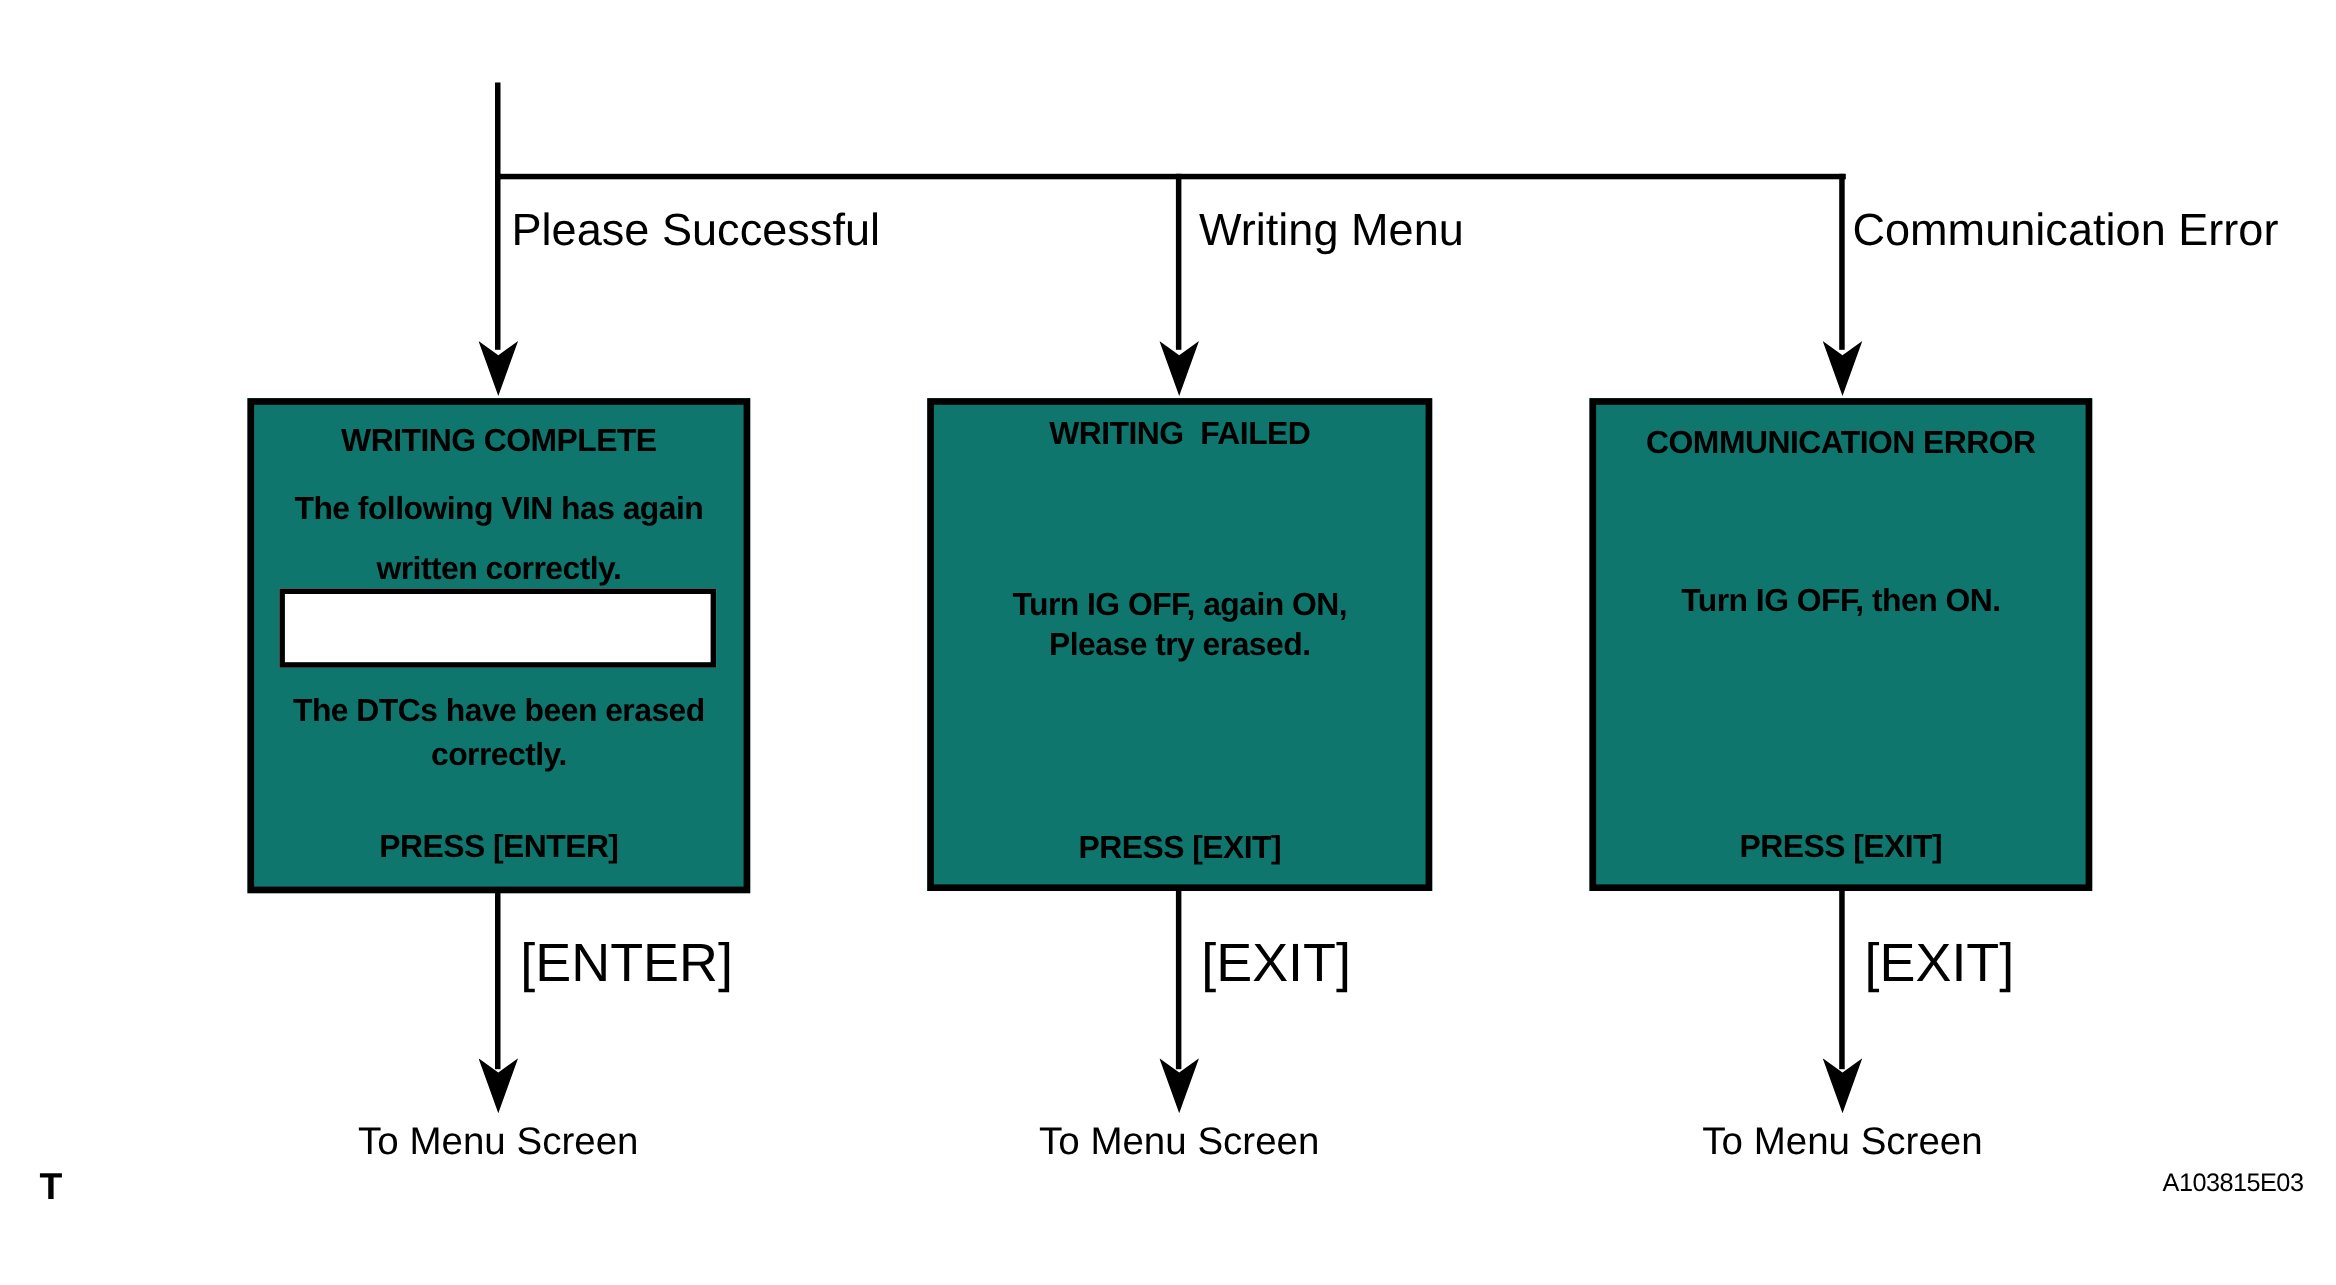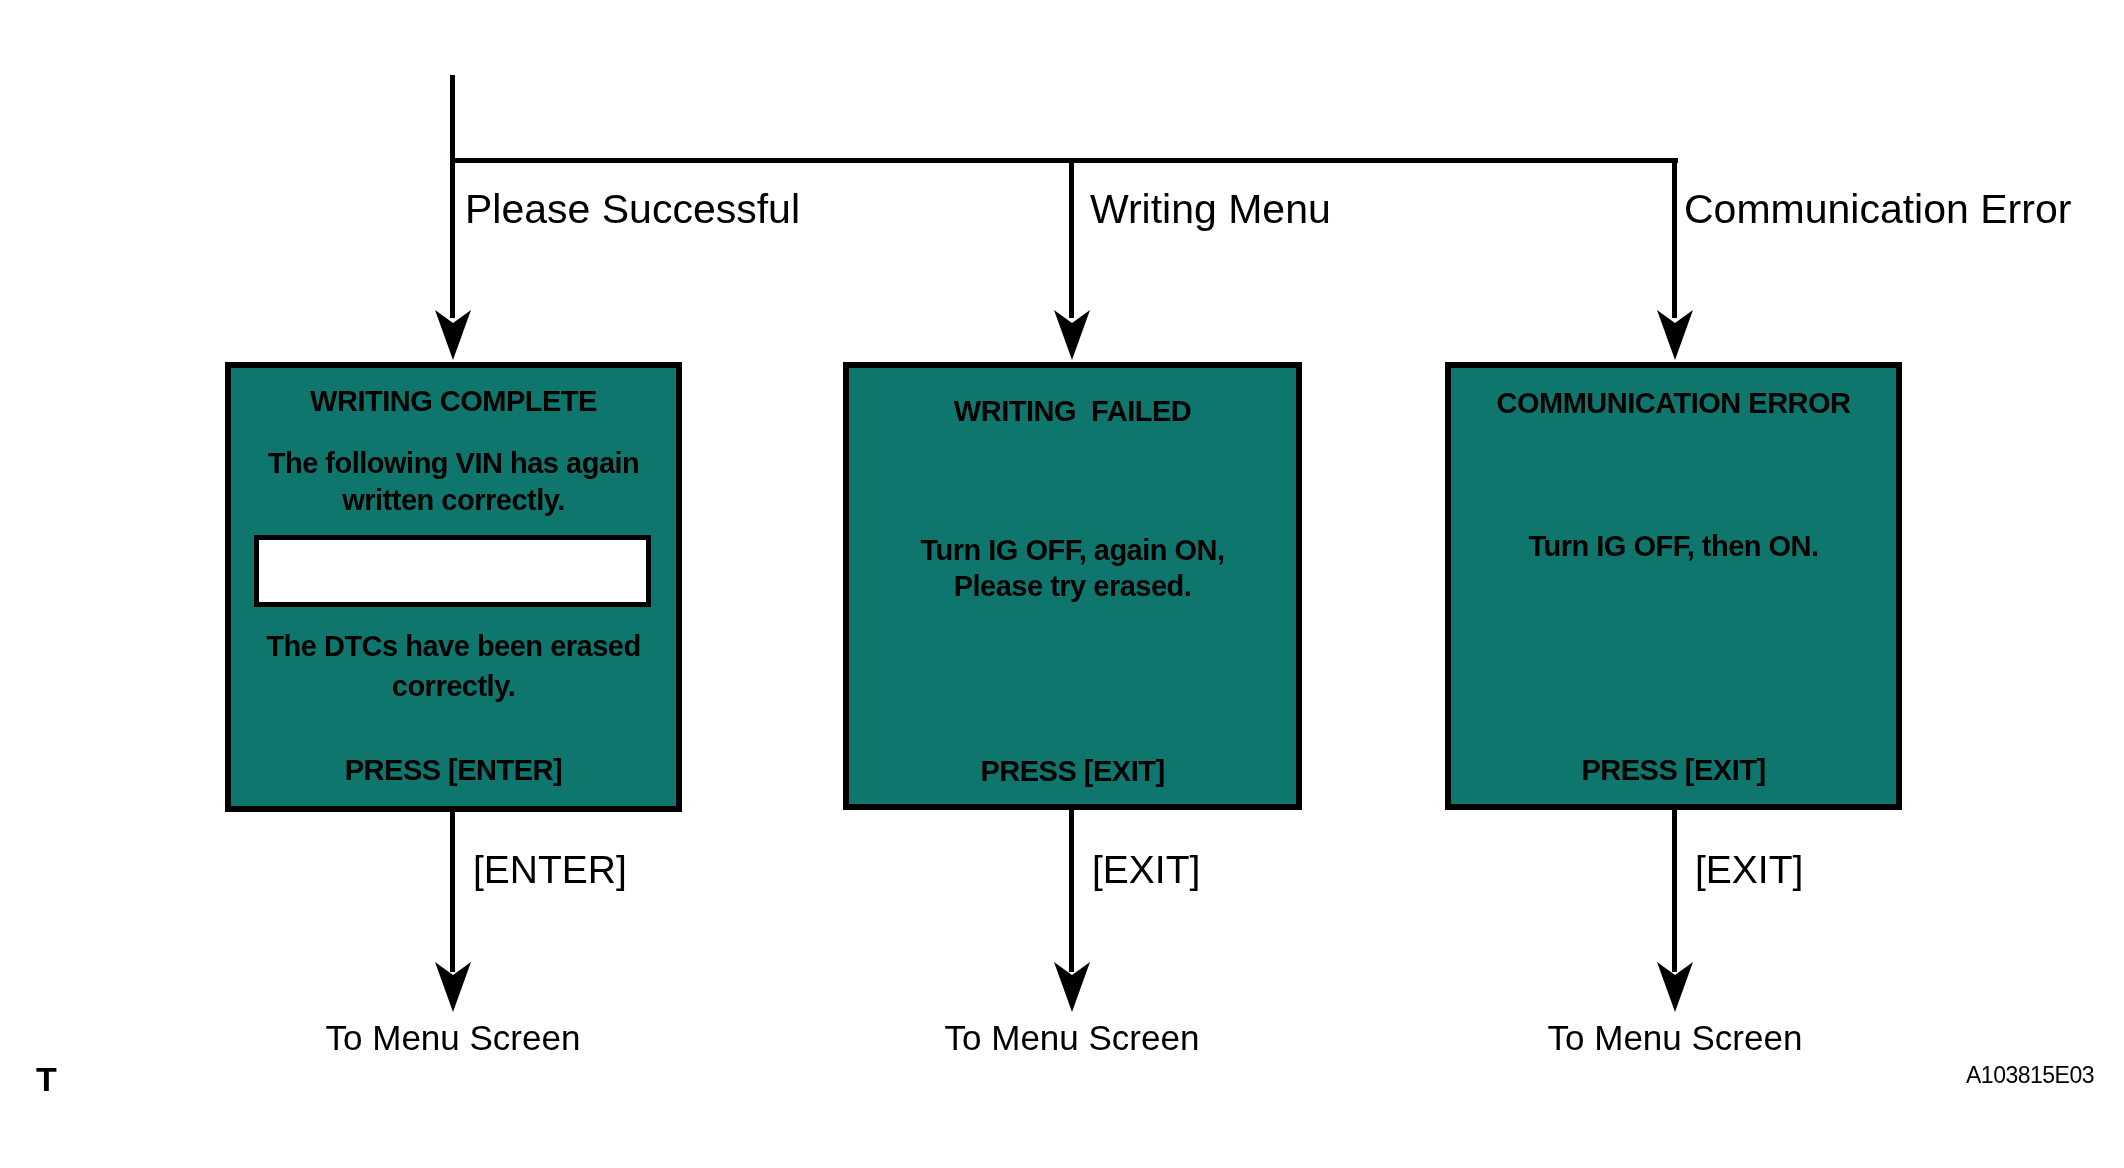--- a/index.html
+++ b/index.html
@@ -34,21 +34,21 @@
     background:#ffffff;
     box-sizing:border-box;
   }
   .branch-label{
     position:absolute;
     font-size:41px;
     white-space:nowrap;
   }
   .key-label{
     position:absolute;
-    font-size:39px;
+    font-size:49px;
     white-space:nowrap;
   }
   .dest-label{
     position:absolute;
     width:400px;
     text-align:center;
     font-size:35px;
     white-space:nowrap;
   }
   .page-marker{
@@ -85,29 +85,29 @@
       <polygon points="0,0 18,13 36,0 18,50" fill="#000"></polygon>
     </svg>
 
   <div class="branch-label" style="left:465px;top:186px;">Please Successful</div>
   <div class="branch-label" style="left:1090px;top:186px;">Writing Menu</div>
   <div class="branch-label" style="left:1684px;top:186px;">Communication Error</div>
 
   <div class="screen-box" style="left:225px;top:362px;width:457px;height:450px;">
     <div class="box-text box-title" style="top:18px;">WRITING COMPLETE</div>
     <div class="box-text" style="top:80px;">The following VIN has again</div>
-    <div class="box-text" style="top:117px;">written correctly.</div>
+    <div class="box-text" style="top:134px;">written correctly.</div>
     <div class="vin-field" style="left:23px;top:167px;width:397px;height:72px;"></div>
     <div class="box-text" style="top:263px;">The DTCs have been erased</div>
     <div class="box-text" style="top:303px;">correctly.</div>
     <div class="box-text" style="top:387px;">PRESS [ENTER]</div>
   </div>
 
   <div class="screen-box" style="left:843px;top:362px;width:459px;height:448px;">
-    <div class="box-text box-title" style="top:12px;margin-top:16px;">WRITING  FAILED</div>
+    <div class="box-text box-title" style="top:12px;">WRITING  FAILED</div>
     <div class="box-text" style="top:167px;">Turn IG OFF, again ON,</div>
     <div class="box-text" style="top:203px;">Please try erased.</div>
     <div class="box-text" style="top:388px;">PRESS [EXIT]</div>
   </div>
 
   <div class="screen-box" style="left:1445px;top:362px;width:457px;height:448px;">
     <div class="box-text box-title" style="top:20px;">COMMUNICATION ERROR</div>
     <div class="box-text" style="top:163px;">Turn IG OFF, then ON.</div>
     <div class="box-text" style="top:387px;">PRESS [EXIT]</div>
   </div>

